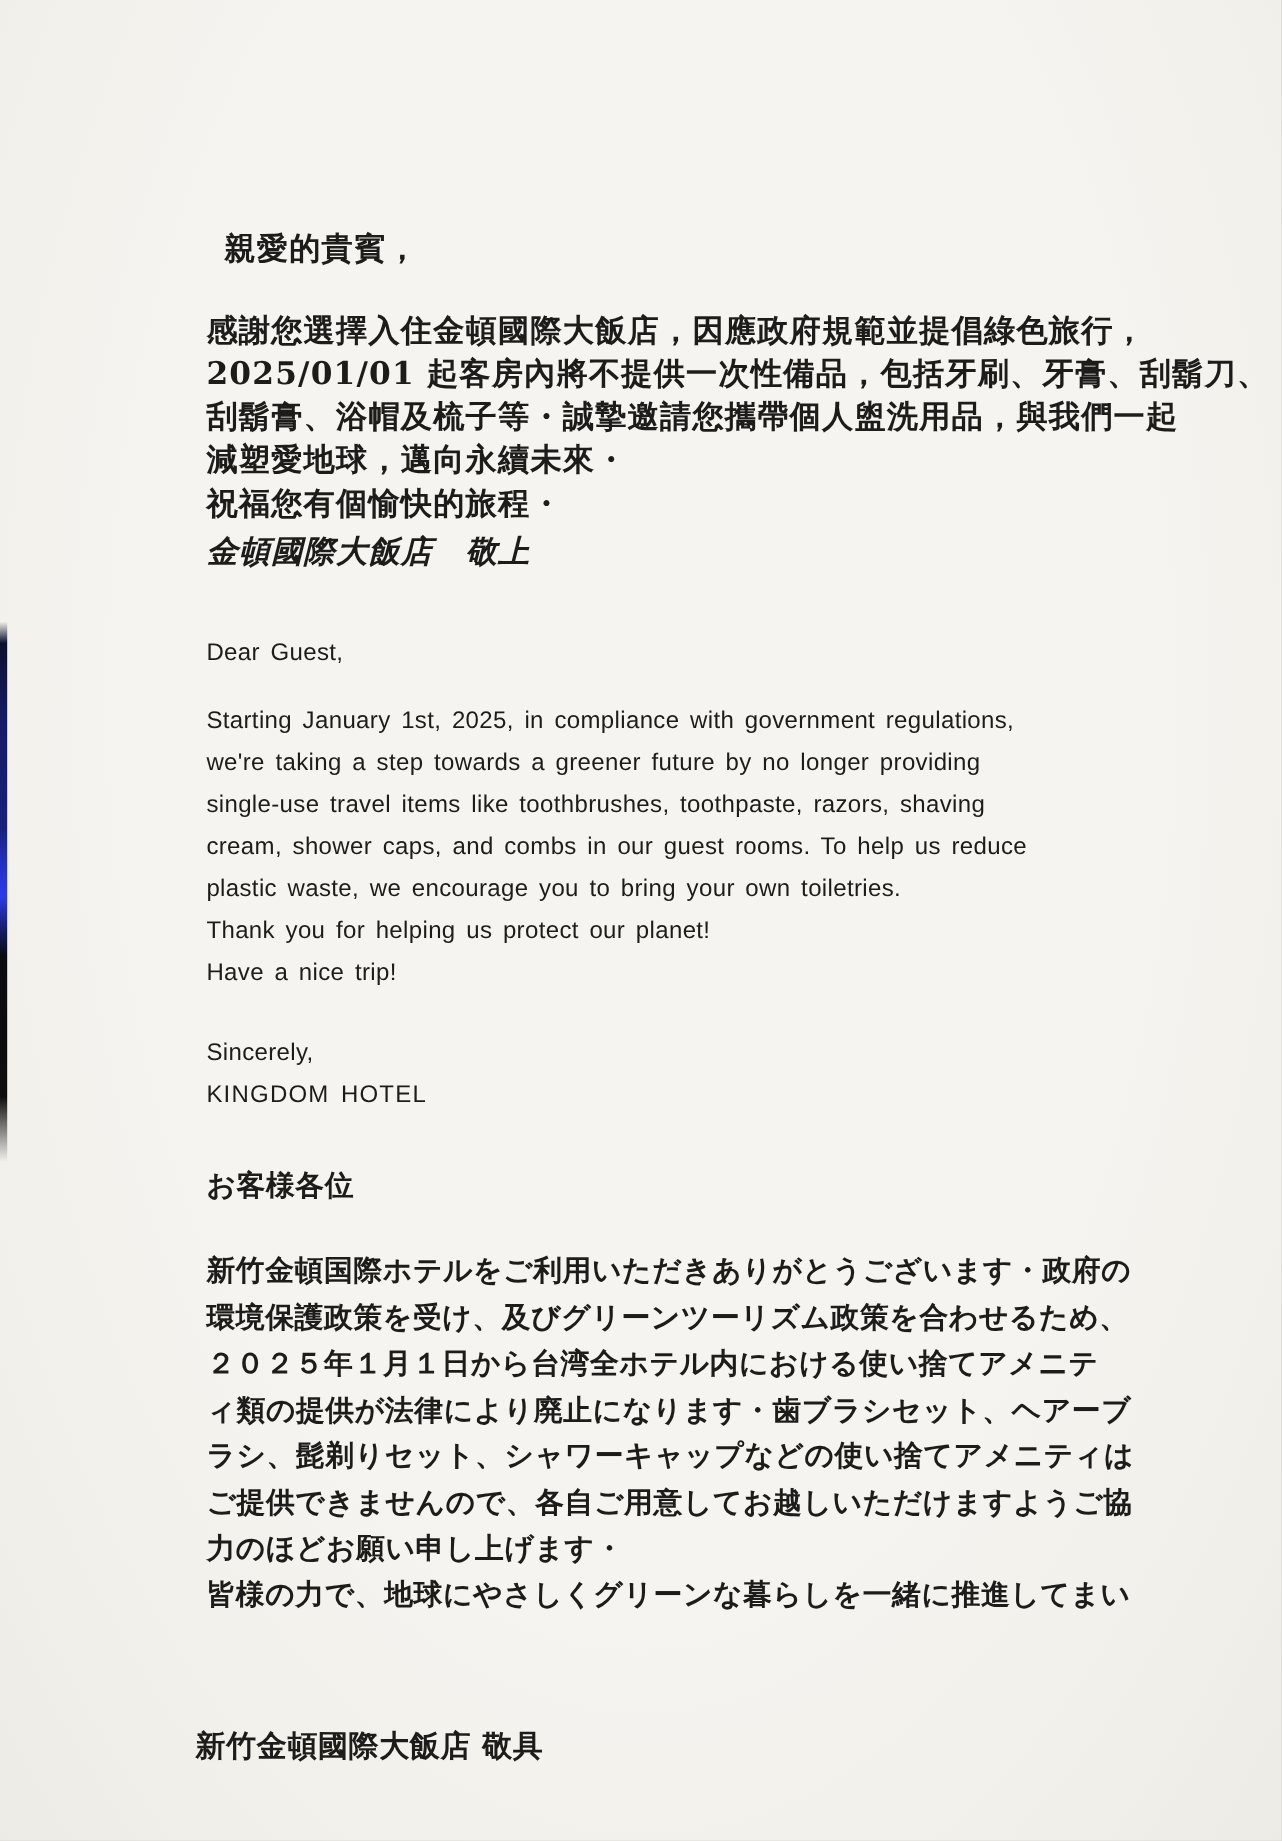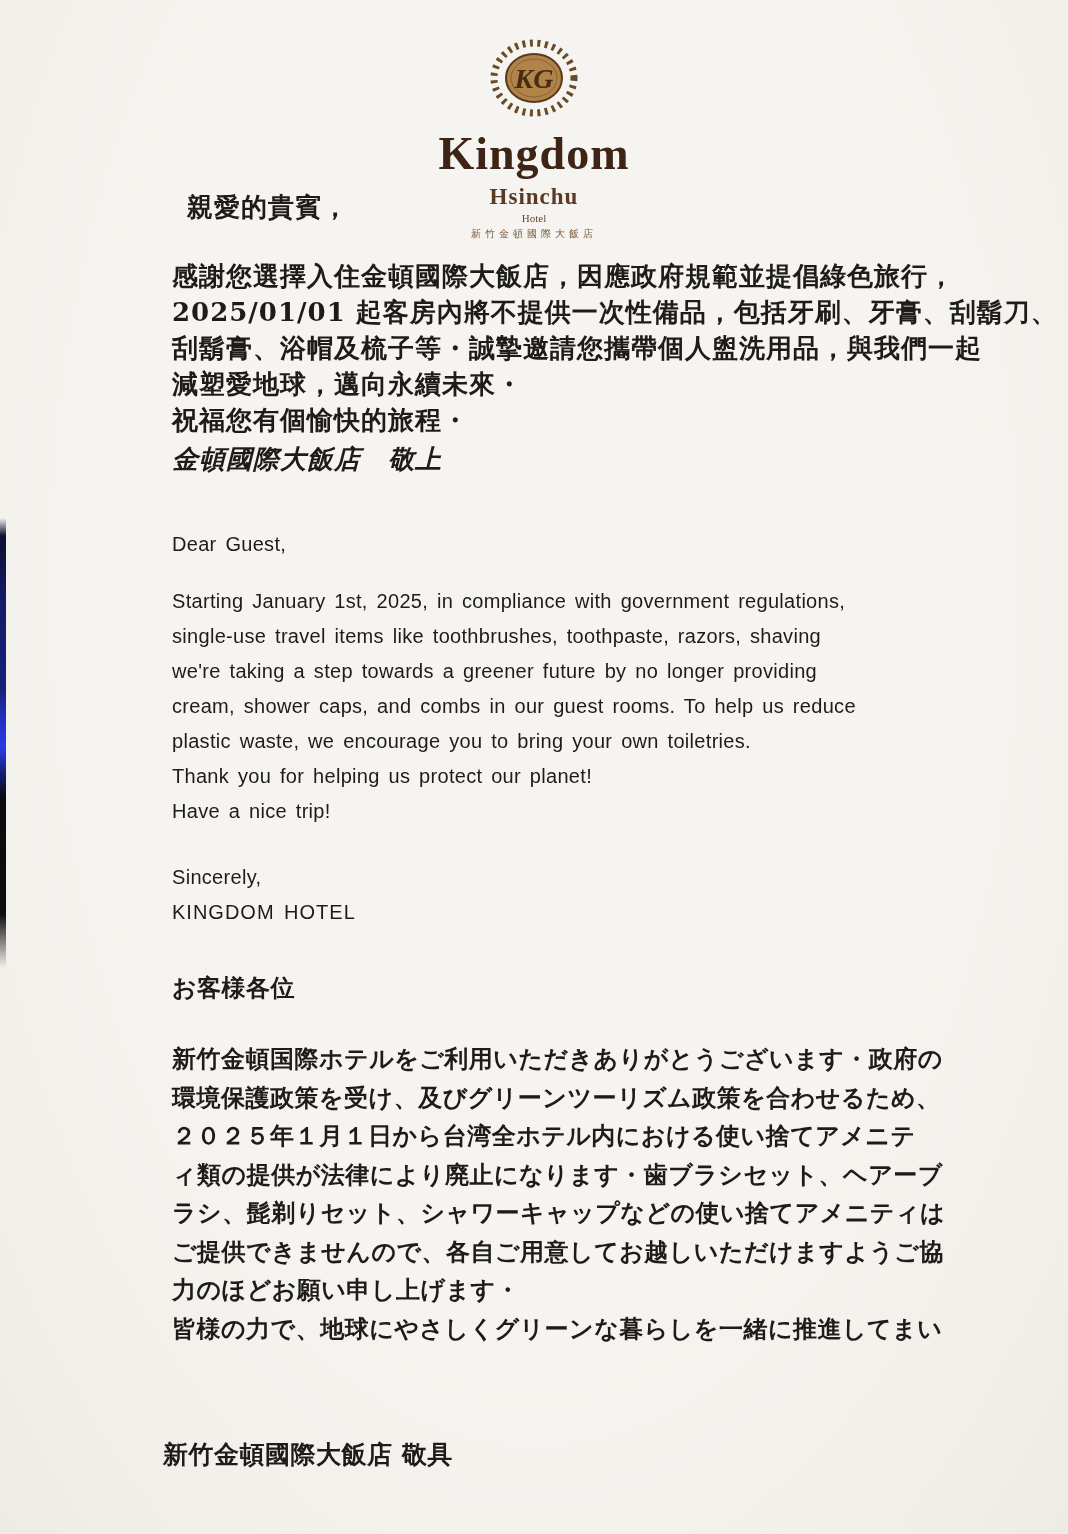--- a/index.html
+++ b/index.html
@@ -107,53 +107,39 @@
   }
   .jp-para .row { height: 38.5px; line-height: 38.5px; white-space: nowrap; }
 </style>
 </head>
 <body>
 
 <div class="page">
 
   <div class="edge-strip"></div>
 
-  <div class="letterhead">
-    <span class="emblem">
-      <svg width="116" height="92" viewBox="0 0 116 92">
-        <ellipse cx="58" cy="44" rx="40" ry="35" fill="none" stroke="#6b4a28" stroke-width="7" stroke-dasharray="3 4.5"></ellipse>
-        <ellipse cx="58" cy="44" rx="28" ry="24" fill="#b08348" stroke="#5a3a1e" stroke-width="2"></ellipse>
-        <ellipse cx="58" cy="44" rx="23" ry="19" fill="none" stroke="#8a6233" stroke-width="1"></ellipse>
-        <text x="58" y="54" text-anchor="middle" font-family="Liberation Serif, serif" font-style="italic" font-weight="bold" font-size="28" fill="#4a2a12">KG</text>
-      </svg>
-    </span>
-    <div class="brand-name">Kingdom</div>
-    <div class="brand-location">Hsinchu</div>
-    <div class="brand-subtitle">Hotel</div>
-    <div class="brand-chinese">新竹金頓國際大飯店</div>
-  </div>
 
   <div class="line zh" style="top:190px;margin-left:15px;">親愛的貴賓，</div>
 
   <div class="line zh zh-para" style="top:258px;">
     <div class="row">感謝您選擇入住金頓國際大飯店，因應政府規範並提倡綠色旅行，</div>
     <div class="row">2025/01/01 起客房內將不提供一次性備品，包括牙刷、牙膏、刮鬍刀、</div>
     <div class="row">刮鬍膏、浴帽及梳子等・誠摯邀請您攜帶個人盥洗用品，與我們一起</div>
     <div class="row">減塑愛地球，邁向永續未來・</div>
     <div class="row">祝福您有個愉快的旅程・</div>
   </div>
 
   <div class="line zh" style="top:442px;font-style:italic;">金頓國際大飯店　敬上</div>
 
   <div class="line en" style="top:533px;">Dear Guest,</div>
 
   <div class="line en en-para" style="top:584px;">
     <div class="row">Starting January 1st, 2025, in compliance with government regulations,</div>
+    <div class="row">we're taking a step towards a greener future by no longer providing</div>
     <div class="row">single-use travel items like toothbrushes, toothpaste, razors, shaving</div>
-    <div class="row">we're taking a step towards a greener future by no longer providing</div>
     <div class="row">cream, shower caps, and combs in our guest rooms. To help us reduce</div>
     <div class="row">plastic waste, we encourage you to bring your own toiletries.</div>
     <div class="row">Thank you for helping us protect our planet!</div>
     <div class="row">Have a nice trip!</div>
   </div>
 
   <div class="line en" style="top:866px;">Sincerely,</div>
   <div class="line en" style="top:901px; letter-spacing:1px;">KINGDOM HOTEL</div>
 
   <div class="line jp" style="top:972px;">お客様各位</div>

